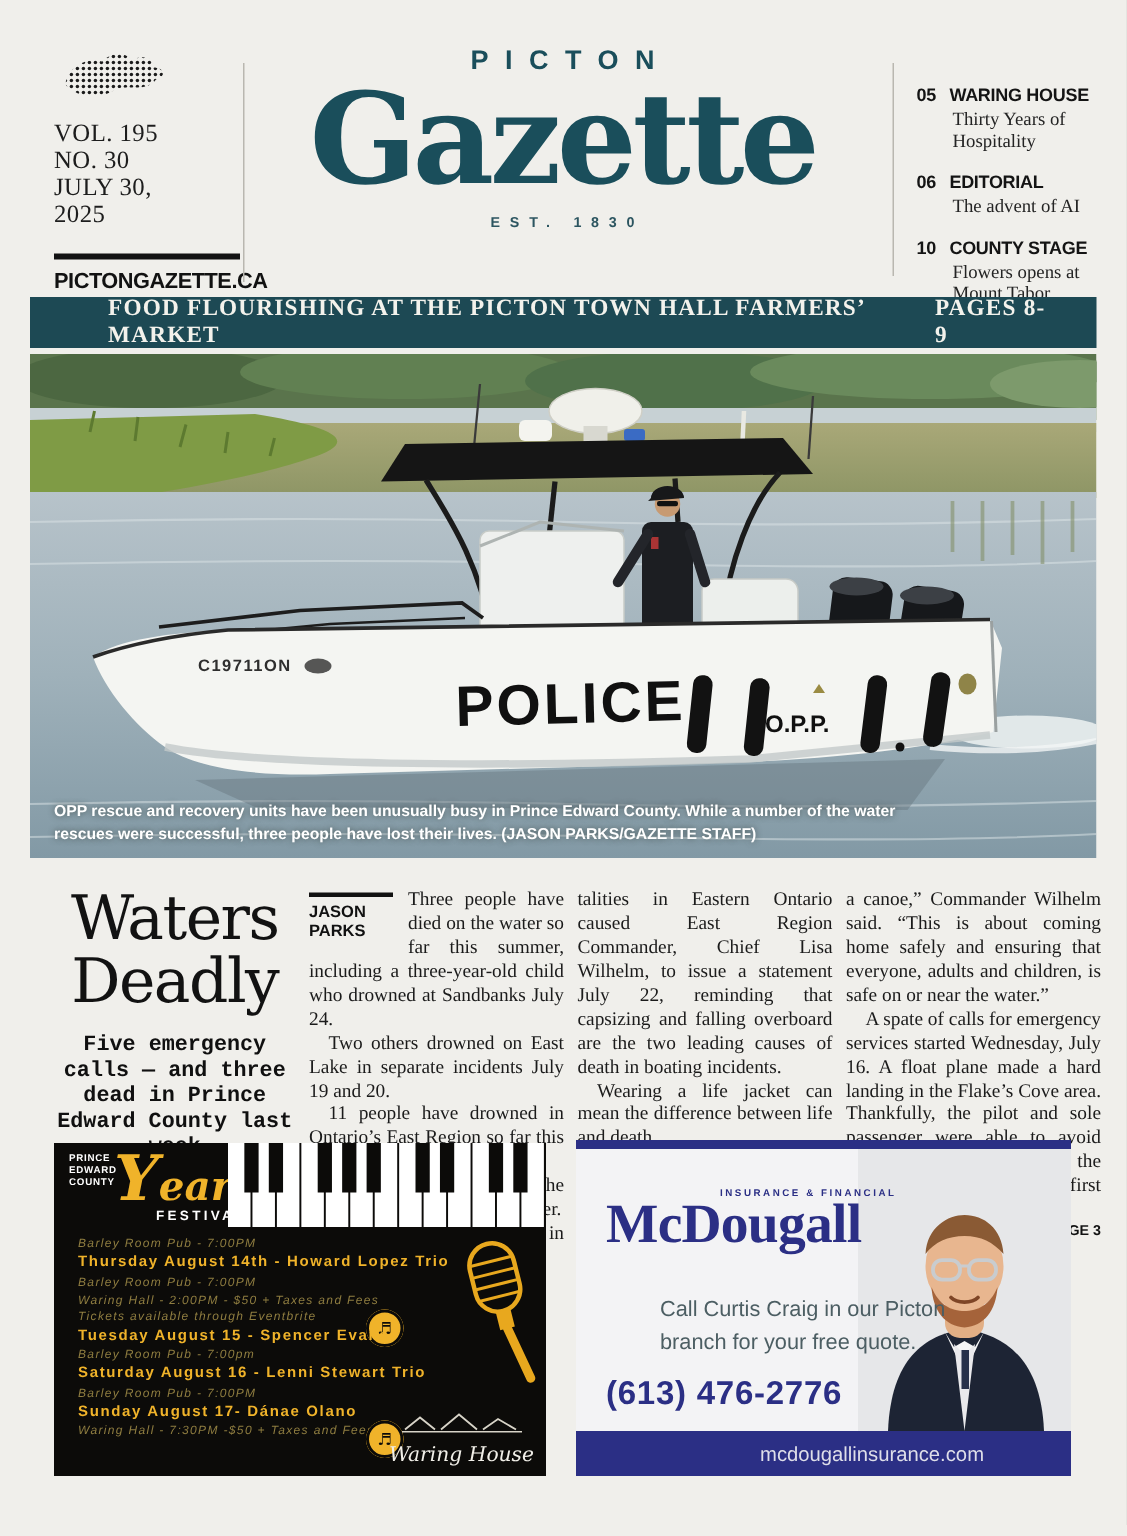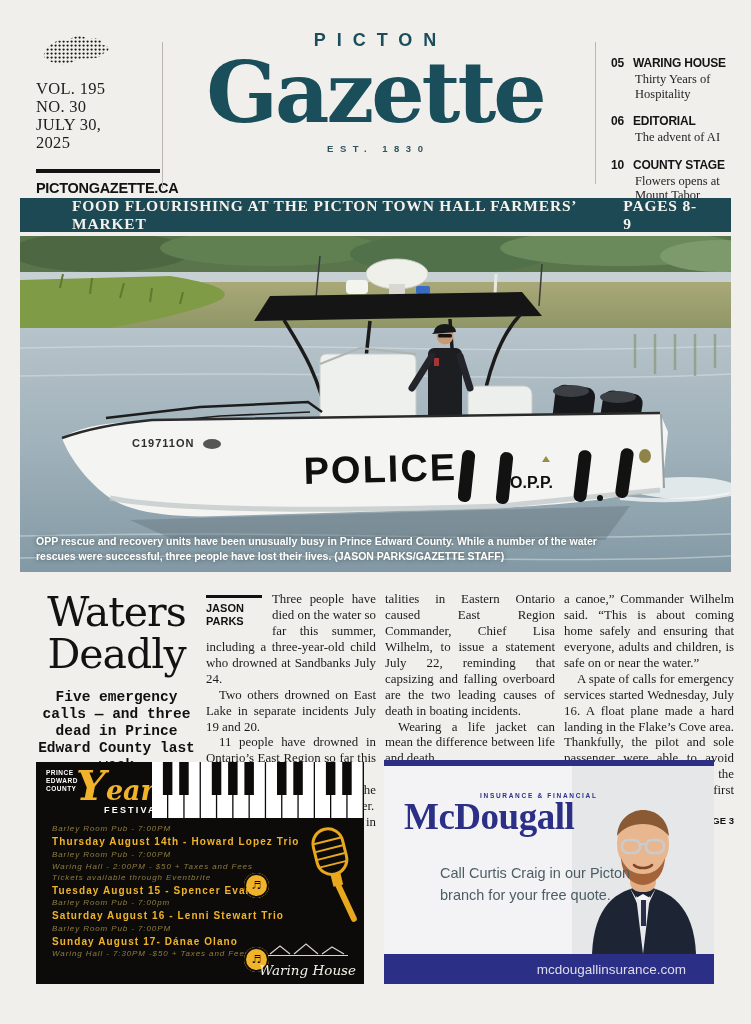--- a/index.html
+++ b/index.html
@@ -76,21 +76,21 @@
   .ad-mcd{position:absolute;left:384px;top:760px;width:330px;height:224px;background:#f3f3f5;
           border-top:6px solid #2b2f85;box-sizing:border-box;}
   .mcd-body{position:relative;width:100%;height:237px;overflow:hidden;}
   .mcd-man{position:absolute;right:0;top:0;}
   .mcd-logo{position:absolute;left:20px;top:26px;}
   .mcd-tagline-small{font-family:"Liberation Sans",sans-serif;font-weight:700;font-size:6.5px;letter-spacing:1.7px;color:#2b2f85;margin-left:76px;}
   .mcd-brand{font-family:"Liberation Serif",serif;font-weight:700;font-size:37px;color:#2b2f85;line-height:.95;letter-spacing:-.5px;}
   .mcd-msg{position:absolute;left:20px;top:96px;width:195px;font-family:"Liberation Sans",sans-serif;font-size:14.5px;line-height:1.55;color:#4c5e63;margin-left:36px;}
   .mcd-phone{position:absolute;left:20px;top:150px;font-family:"Liberation Sans",sans-serif;font-weight:800;font-size:22px;letter-spacing:.5px;color:#2b2f85;}
   .mcd-bar{position:absolute;left:0;bottom:0;width:100%;height:30px;background:#2b2f85;box-sizing:border-box;
-           display:flex;align-items:center;justify-content:flex-end;padding-right:28px;
+           display:flex;align-items:center;justify-content:flex-end;padding-right:58px;
            font-family:"Liberation Sans",sans-serif;font-size:13.5px;color:#dedee9;}
 </style>
 </head>
 <body>
 
 <div class="page">
 
   <div class="pub-info">
     <svg class="pec-map" width="74" height="40" viewBox="0 0 74 40">
       <defs>
@@ -395,19 +395,20 @@
         <rect x="50" y="74" width="18" height="13" rx="6" fill="none" stroke="#c9cccf" stroke-width="2.5"></rect>
         <rect x="74" y="74" width="18" height="13" rx="6" fill="none" stroke="#c9cccf" stroke-width="2.5"></rect>
         <line x1="68" y1="78" x2="74" y2="78" stroke="#c9cccf" stroke-width="2"></line>
         <path d="M62,99 C66,103 76,103 80,99" stroke="#7e4526" stroke-width="2.5" fill="none" stroke-linecap="round"></path>
       </svg>
       <div class="mcd-logo">
         <div class="mcd-tagline-small">INSURANCE &amp; FINANCIAL</div>
         <div class="mcd-brand">McDougall</div>
       </div>
       <div class="mcd-msg">Call Curtis Craig in our Picton branch for your free quote.</div>
+      <div class="mcd-phone">(613) 476-2776</div>
     </div>
     <div class="mcd-bar">
       <span>mcdougallinsurance.com</span>
     </div>
   </div>
 
 </div>
 
 </body></html>

